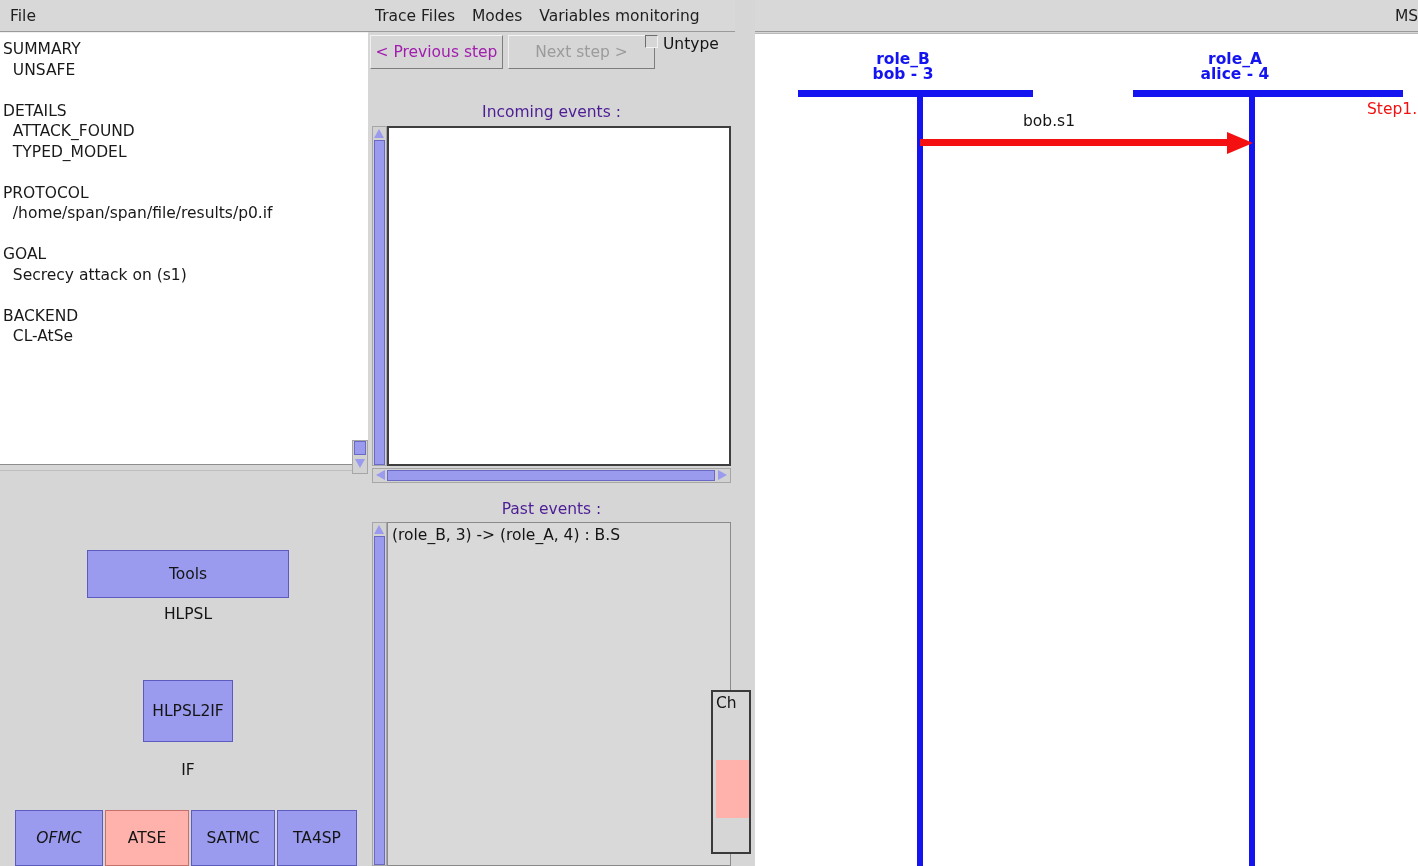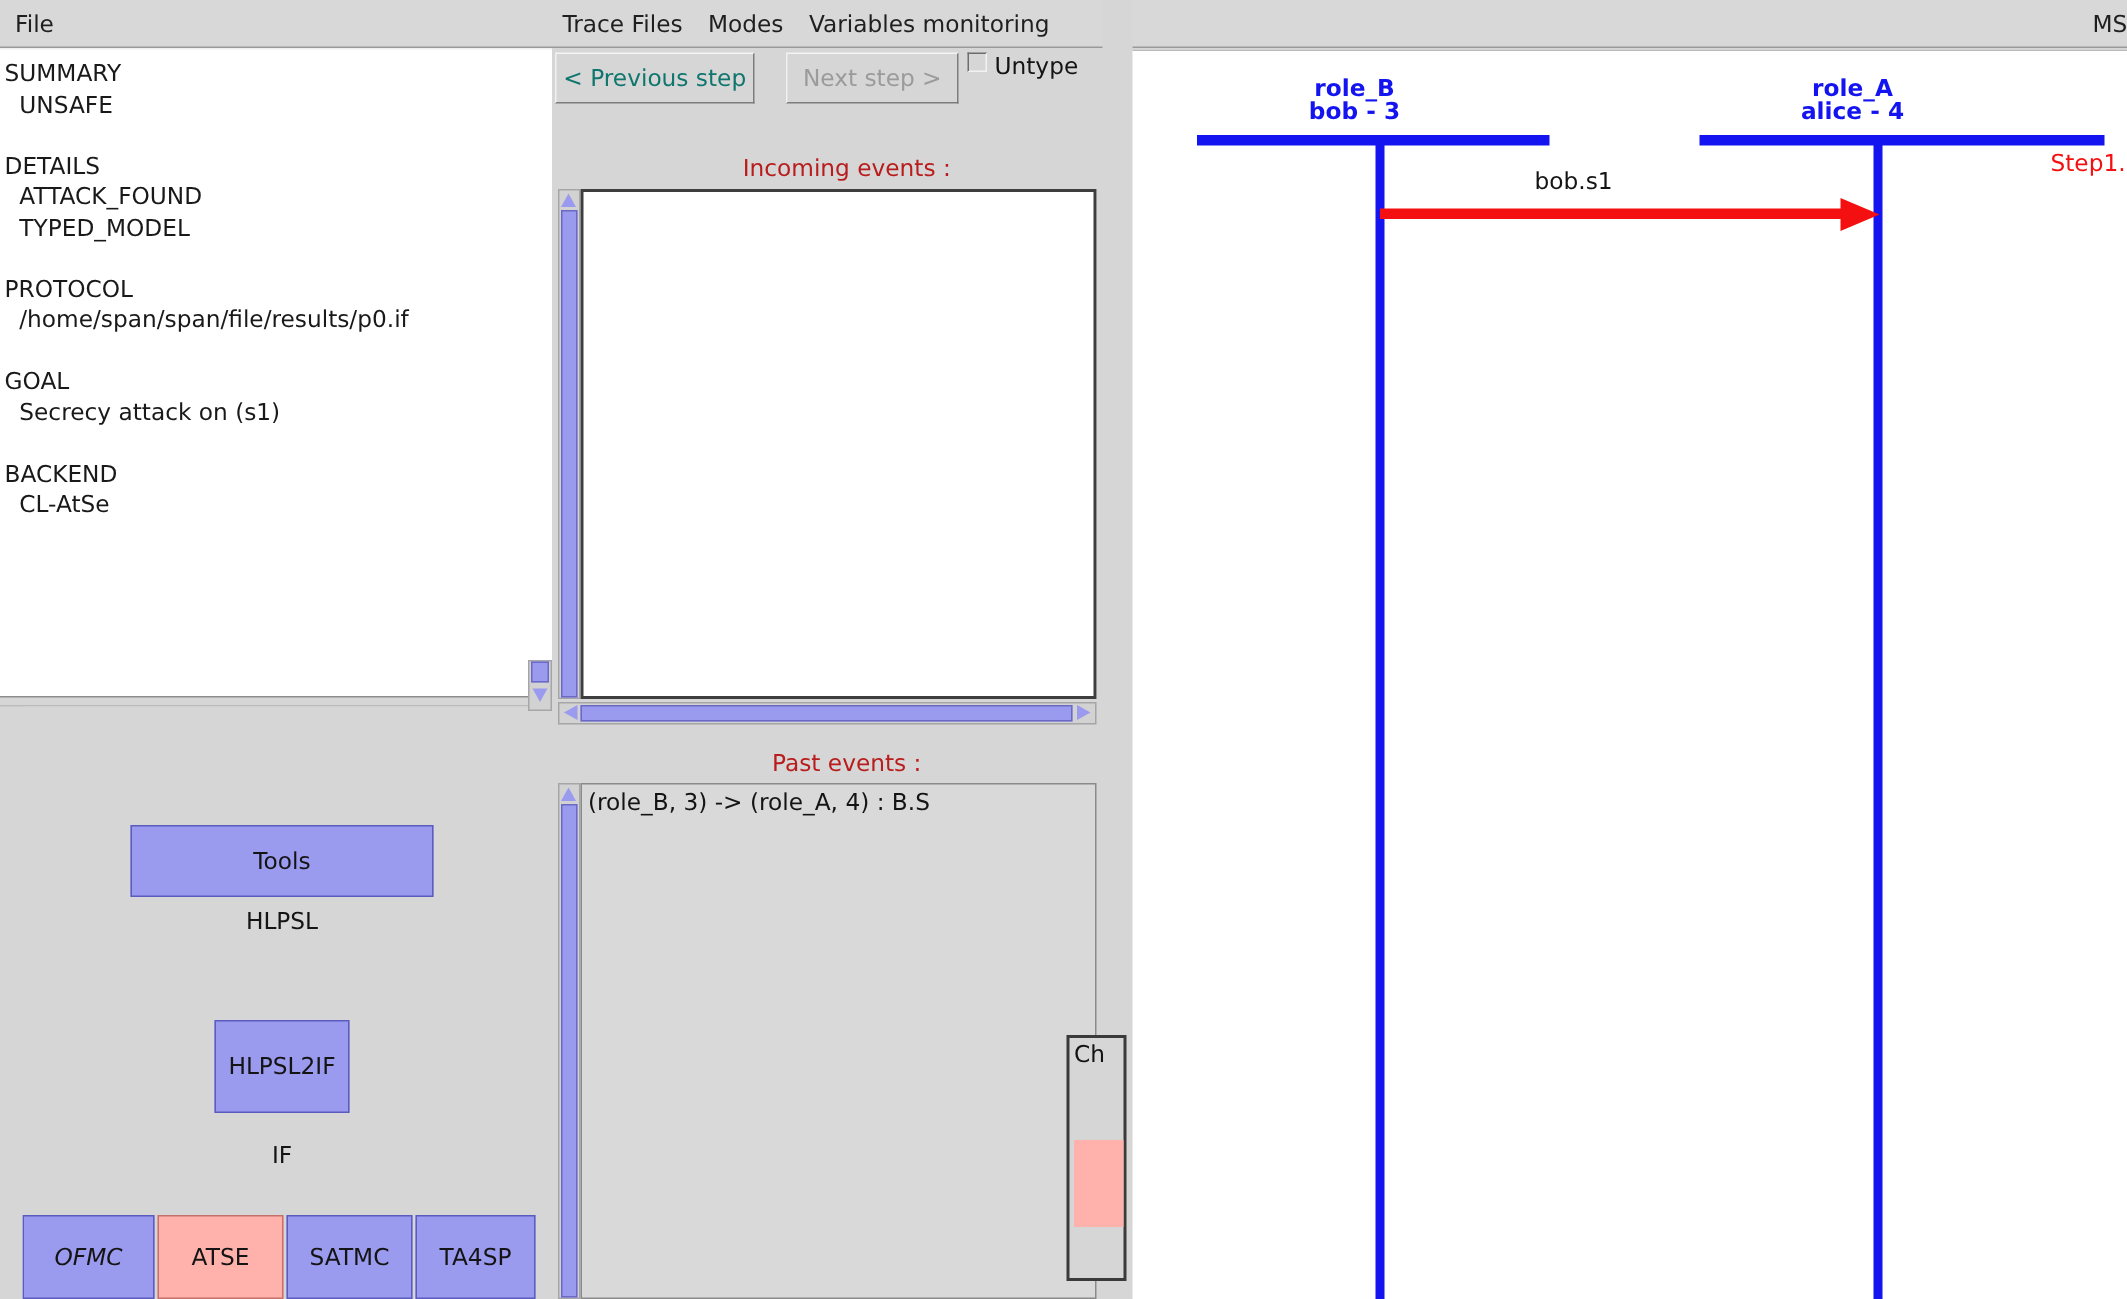--- a/index.html
+++ b/index.html
@@ -61,37 +61,37 @@
   #mid{position:absolute;left:368px;top:0;width:367px;height:866px;background:#d6d6d6;}
   #mid-menubar{position:absolute;left:0;top:0;width:367px;}
   #mid-menubar .menuitem{padding:0 6px;}
   #mid-menubar .menuitem:first-child{padding-left:7px;}
 
   #steprow{position:absolute;left:0;top:33px;width:367px;height:38px;}
   .stepbtn{
     position:absolute;top:2px;height:34px;
     background:#d6d6d6;border:1px solid #7d7d7d;
     border-top-color:#f4f4f4;border-left-color:#f0f0f0;
-    font-size:15.5px;color:#0f766e;
+    font-size:15.5px;color:#a21caf;
     display:flex;align-items:center;justify-content:center;
     box-sizing:border-box;cursor:default;
   }
   .stepbtn.disabled{color:#9b9b9b;}
   #untype-wrap{
     position:absolute;left:277px;top:2px;height:34px;width:88px;
     display:flex;align-items:flex-start;gap:5px;font-size:15.5px;color:#141414;
   }
   #untype-box{
     width:13px;height:13px;background:#d6d6d6;
     border:1px solid #6d6d6d;border-right-color:#f2f2f2;border-bottom-color:#f2f2f2;
     box-sizing:border-box;cursor:pointer;
   }
   .secthdr{
     position:absolute;width:367px;height:26px;line-height:26px;
-    text-align:center;font-size:15.5px;color:#b91c1c;background:#d6d6d6;padding-left:13px;
+    text-align:center;font-size:15.5px;color:#4c1d95;background:#d6d6d6;
   }
 
   
   #inc-area{position:absolute;left:0;top:126px;width:367px;height:356px;}
   #inc-vscroll{
     position:absolute;left:4px;top:0;width:15px;height:340px;
     background:#d2d2d2;border:1px solid #a6a6a6;box-sizing:border-box;
   }
   #inc-list{
     position:absolute;left:19px;top:0;width:344px;height:340px;
@@ -209,21 +209,21 @@
   <div id="mid">
 
     <div id="mid-menubar" class="menubar">
       <span class="menuitem">Trace Files</span>
       <span class="menuitem">Modes</span>
       <span class="menuitem">Variables monitoring</span>
     </div>
 
     <div id="steprow">
       <div class="stepbtn" style="left:2px;width:133px;">&lt; Previous step</div>
-      <div class="stepbtn disabled" style="left:140px;width:115px;margin-left:16px;">Next step &gt;</div>
+      <div class="stepbtn disabled" style="left:140px;width:147px;">Next step &gt;</div>
       <div id="untype-wrap">
         <span id="untype-box"></span>
         <span>Untype</span>
       </div>
     </div>
 
     <div class="secthdr" style="top:99px;">Incoming events :</div>
 
     <div id="inc-area">
       <div id="inc-vscroll">

